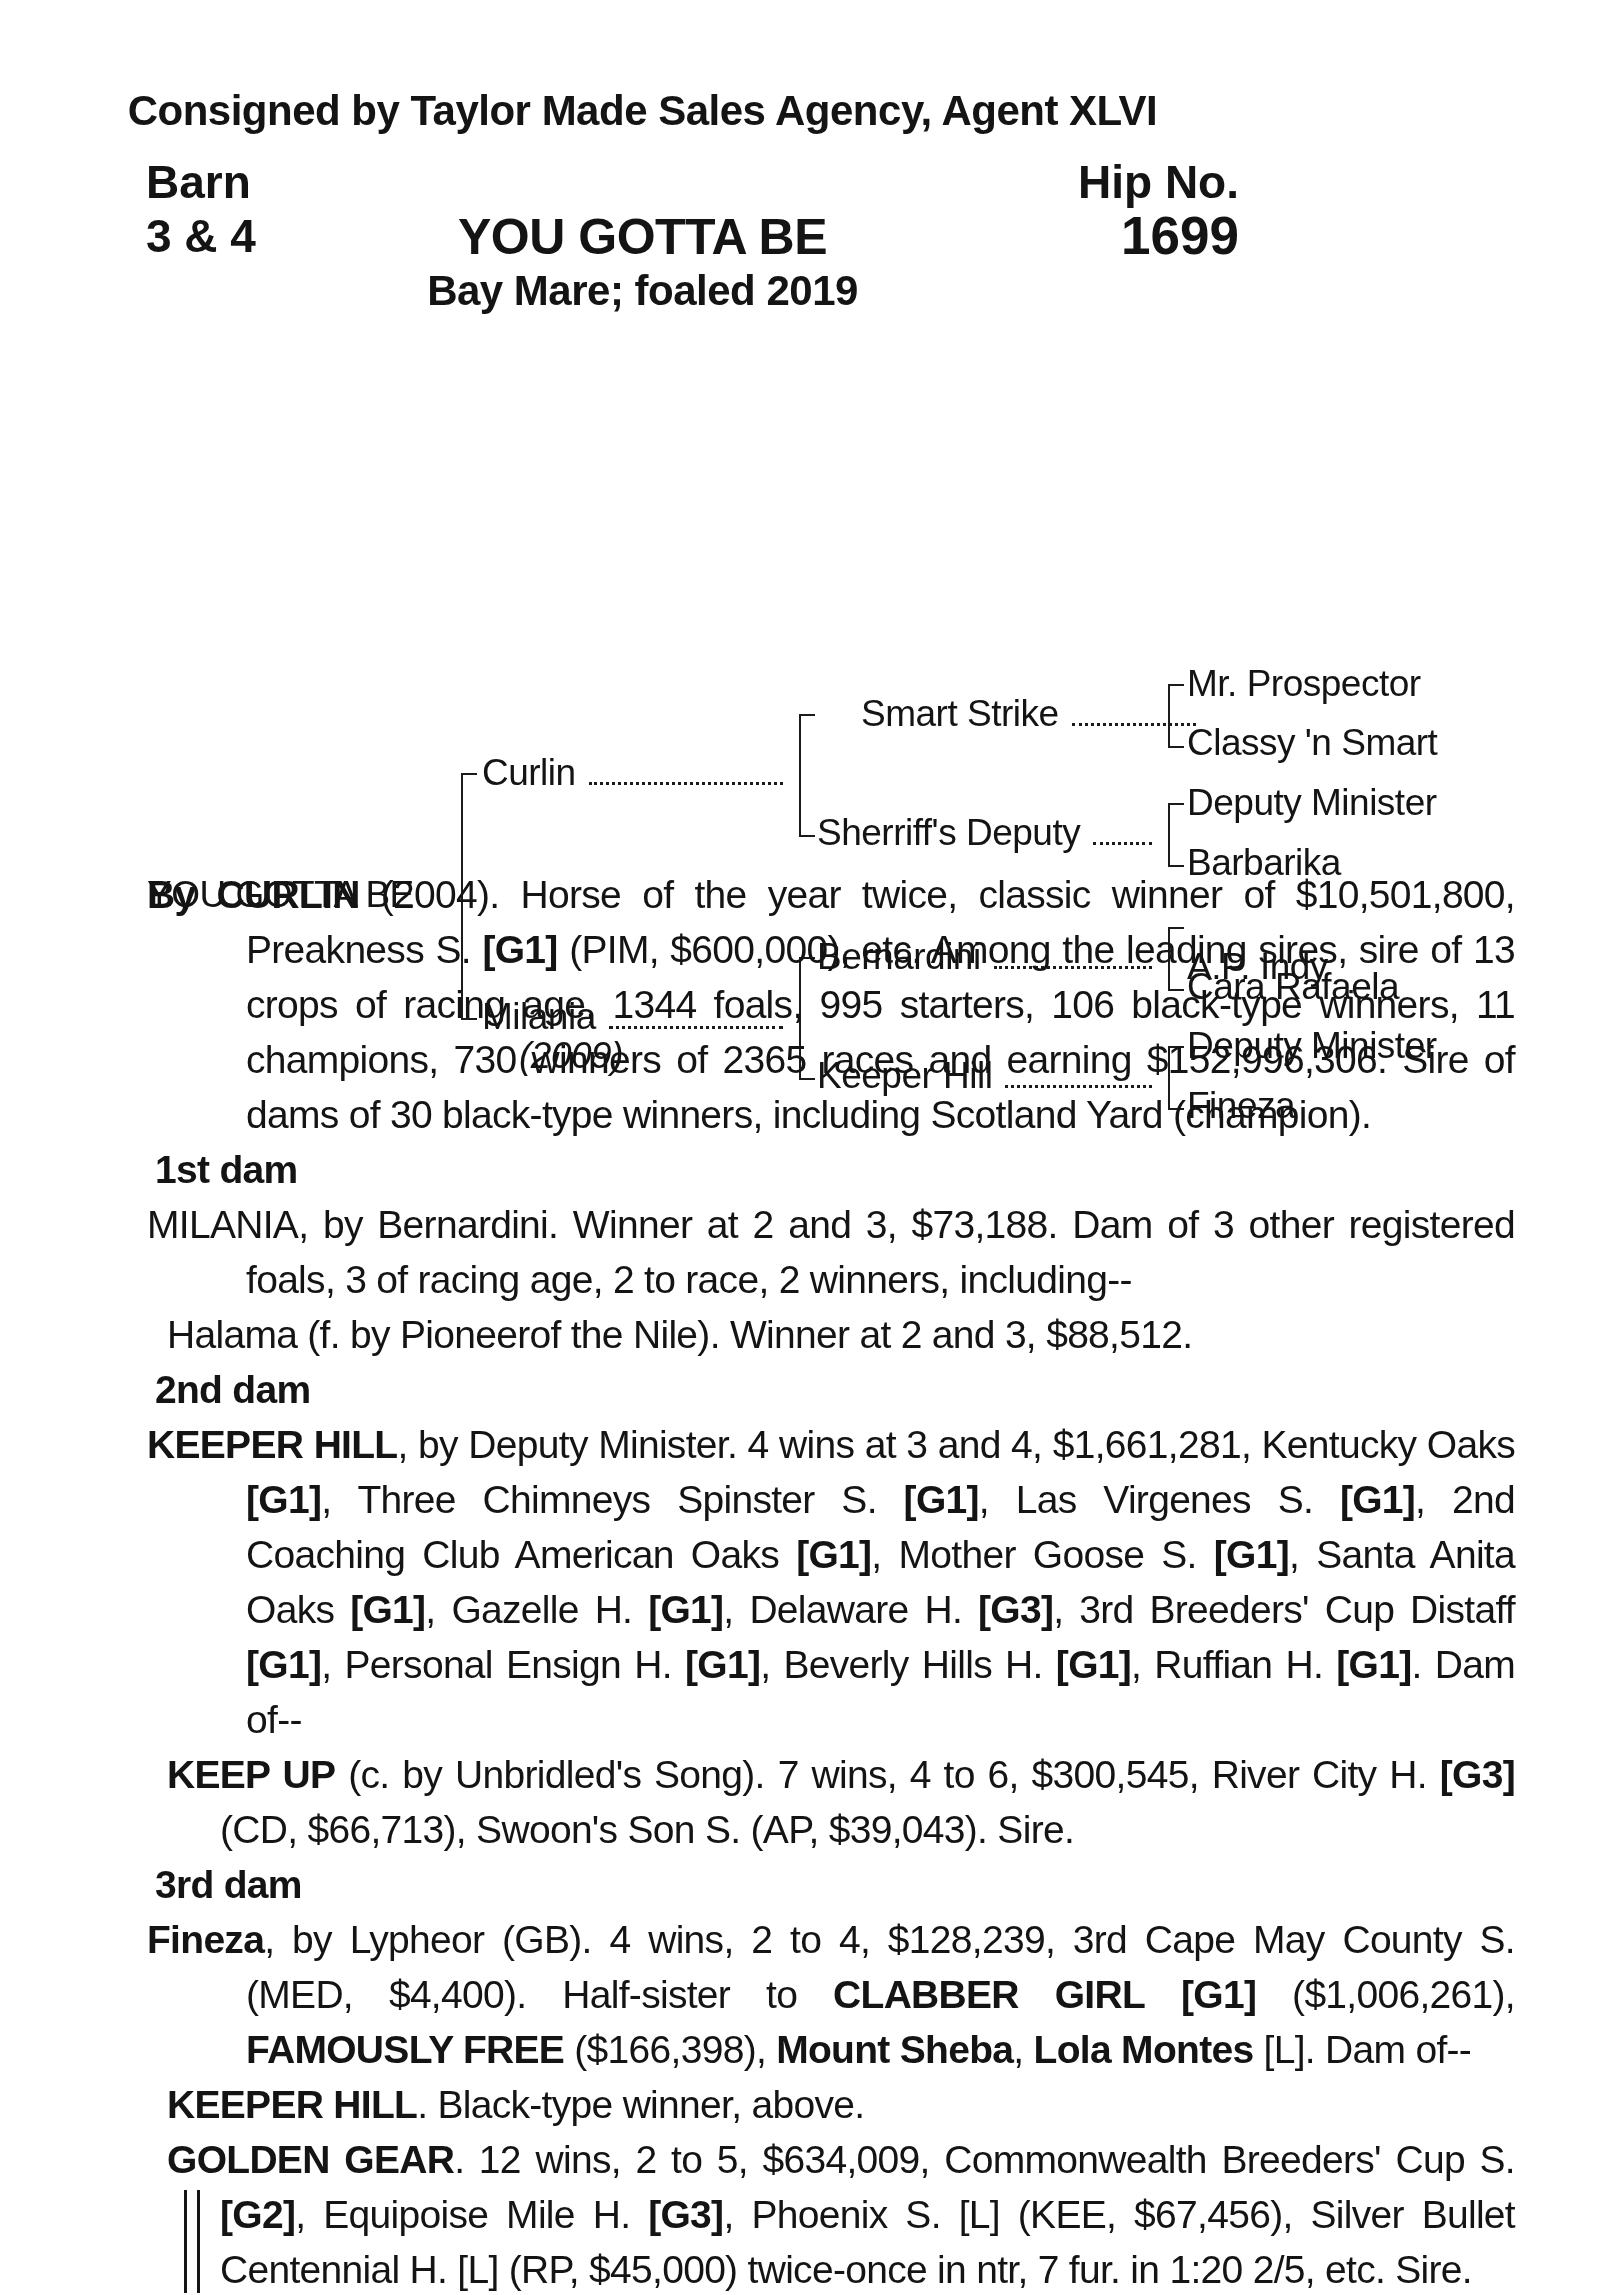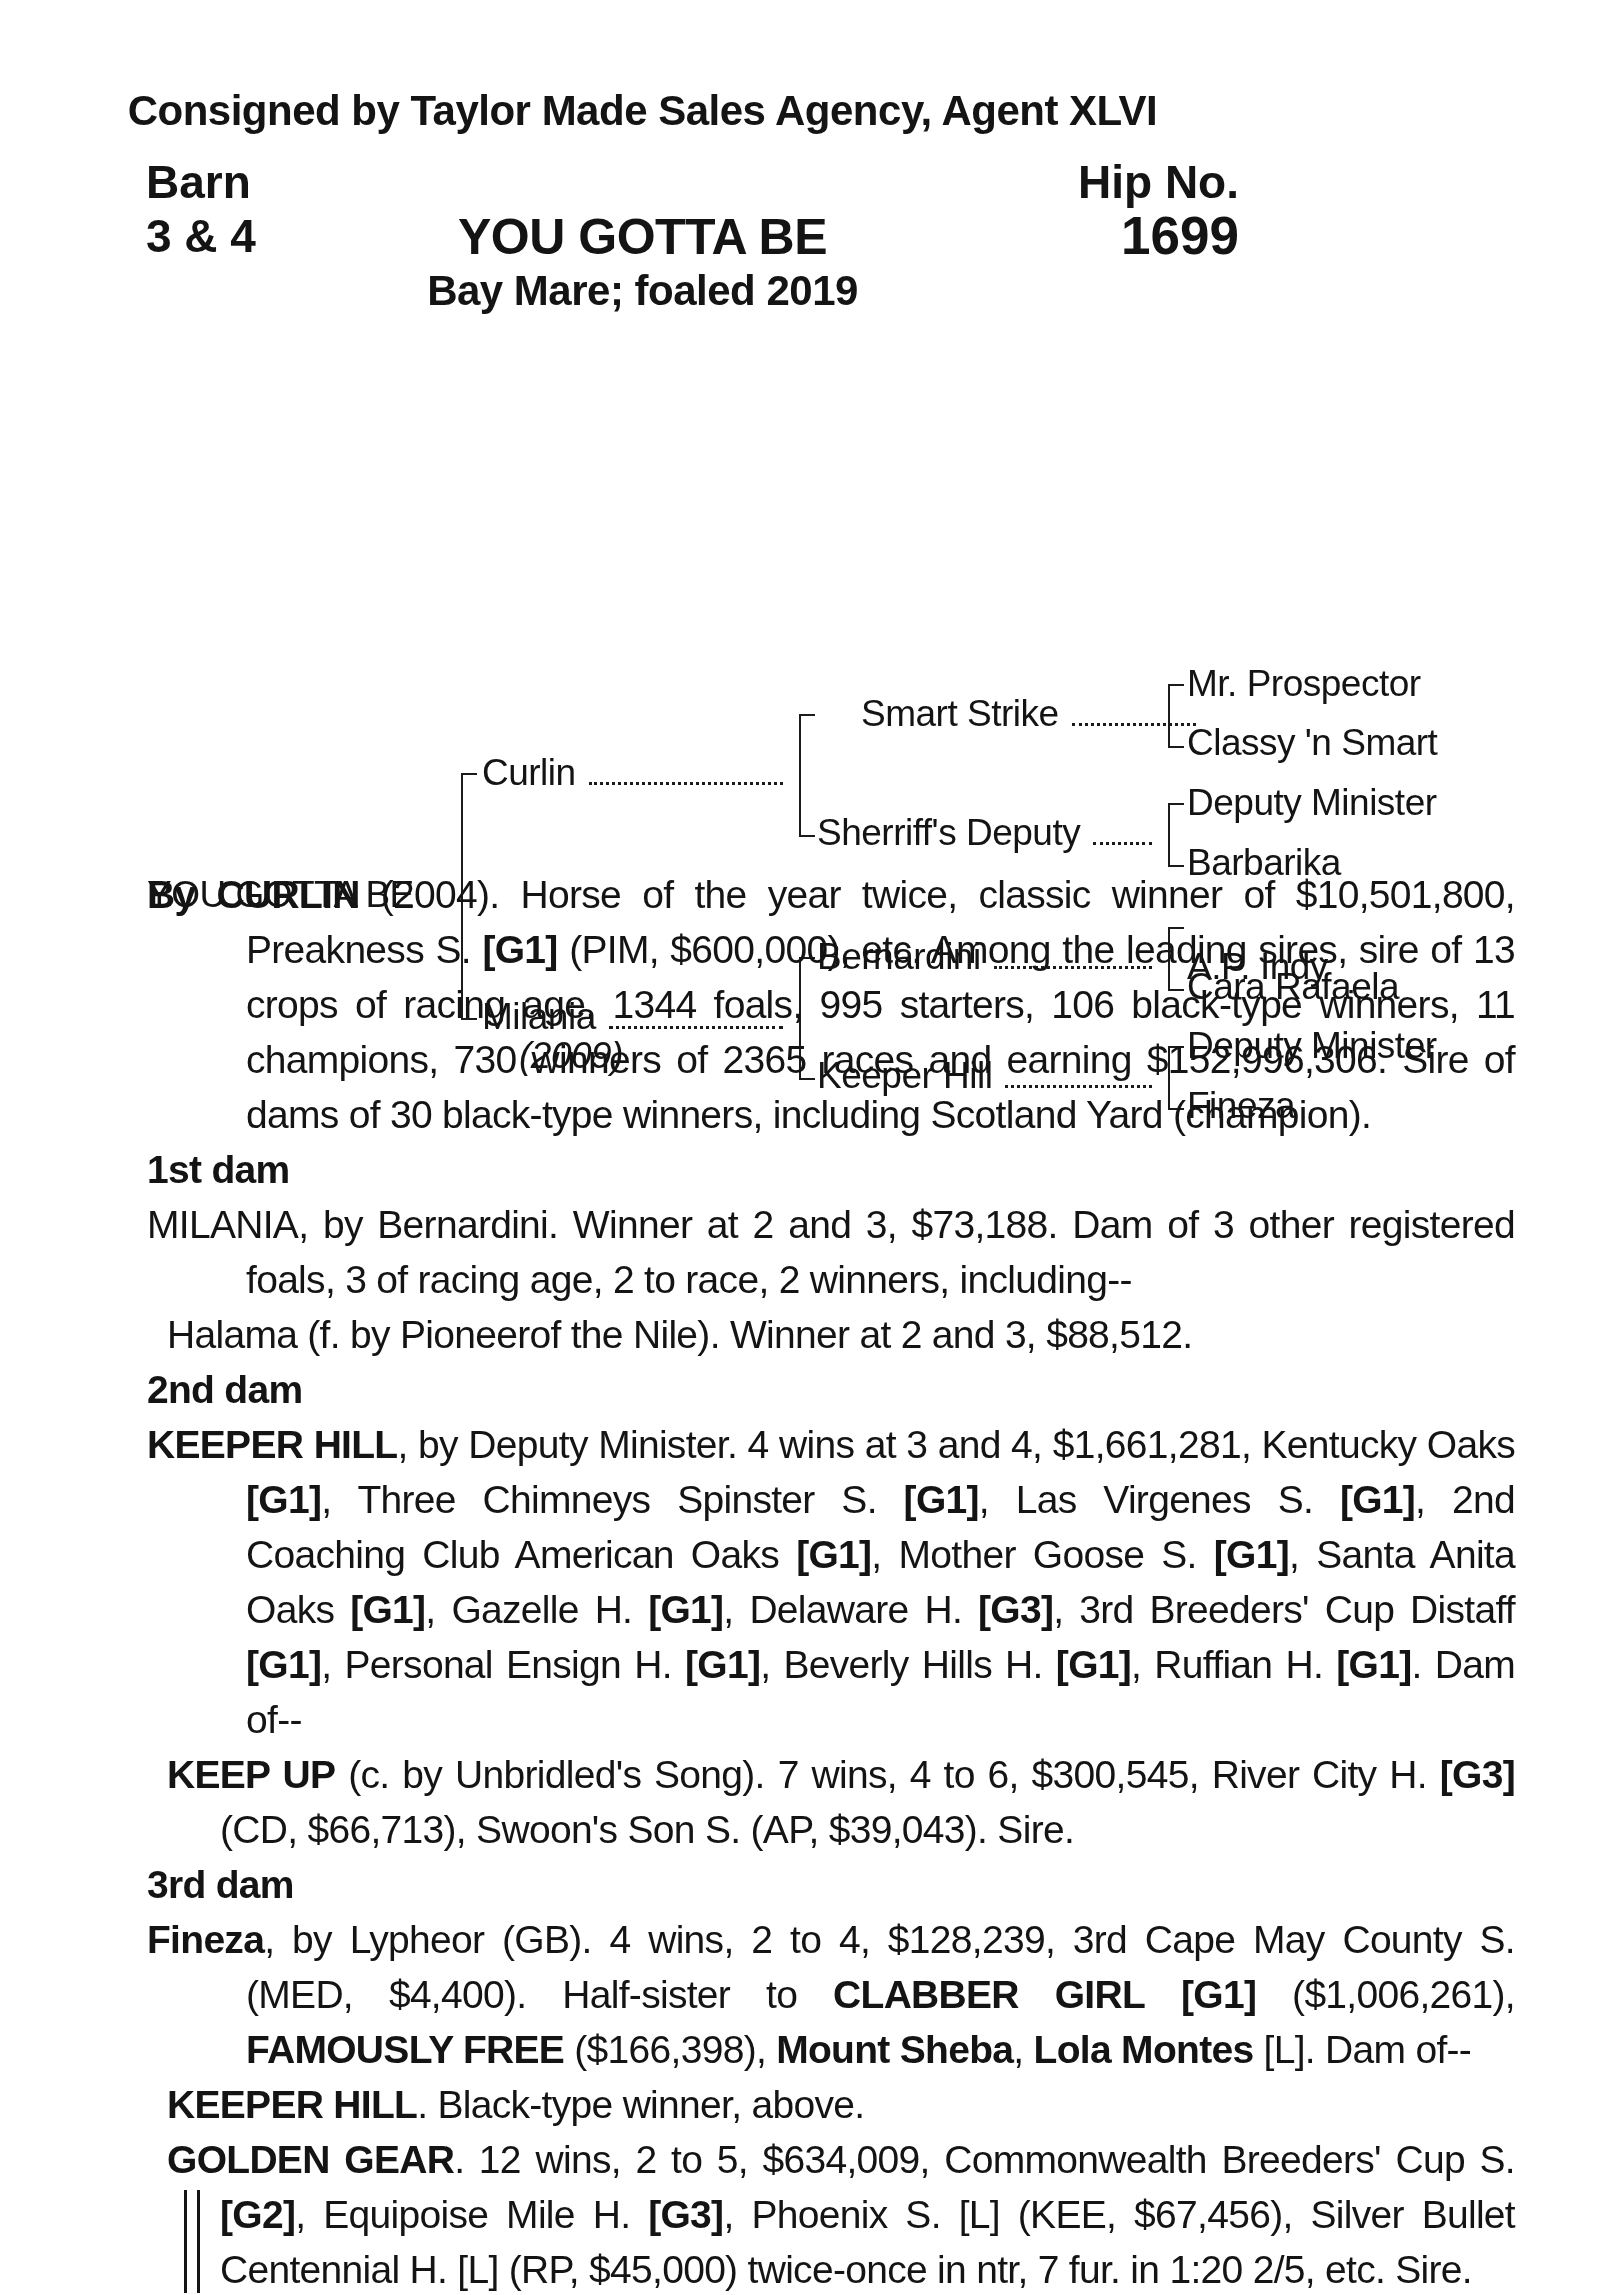--- a/index.html
+++ b/index.html
@@ -27,21 +27,21 @@
   .bracket{position:absolute;width:13.8px;border-left:2.3px solid #1b1b1b;
            border-top:2.3px solid #1b1b1b;border-bottom:2.3px solid #1b1b1b;}
   
   .bodytext{position:relative;margin-left:147px;width:1368px;
             font-size:39px;line-height:55px;letter-spacing:-0.7px;}
   .para{position:relative;text-align:justify;}
   .heading{font-weight:bold;text-align:left;}
   .b{font-weight:bold;}
   .ind0{padding-left:99px;text-indent:-99px;}
   .ind1{margin-left:20px;padding-left:53px;text-indent:-53px;}
-  .heading.ind0{padding-left:0;text-indent:0;}
+  .heading.ind0{padding-left:0;text-indent:0;margin-left:8px;}
   .bars{position:absolute;top:3.7px;bottom:3.7px;width:9.2px;
         border-left:3.2px solid #141414;border-right:3.2px solid #141414;}
   .ind1 .bars{left:17.4px;}
   .bars.skip1{top:58px;}
 </style>
 </head>
 <body>
 
 <div class="header">
   <div class="consigned">Consigned by Taylor Made Sales Agency, Agent XLVI</div>

